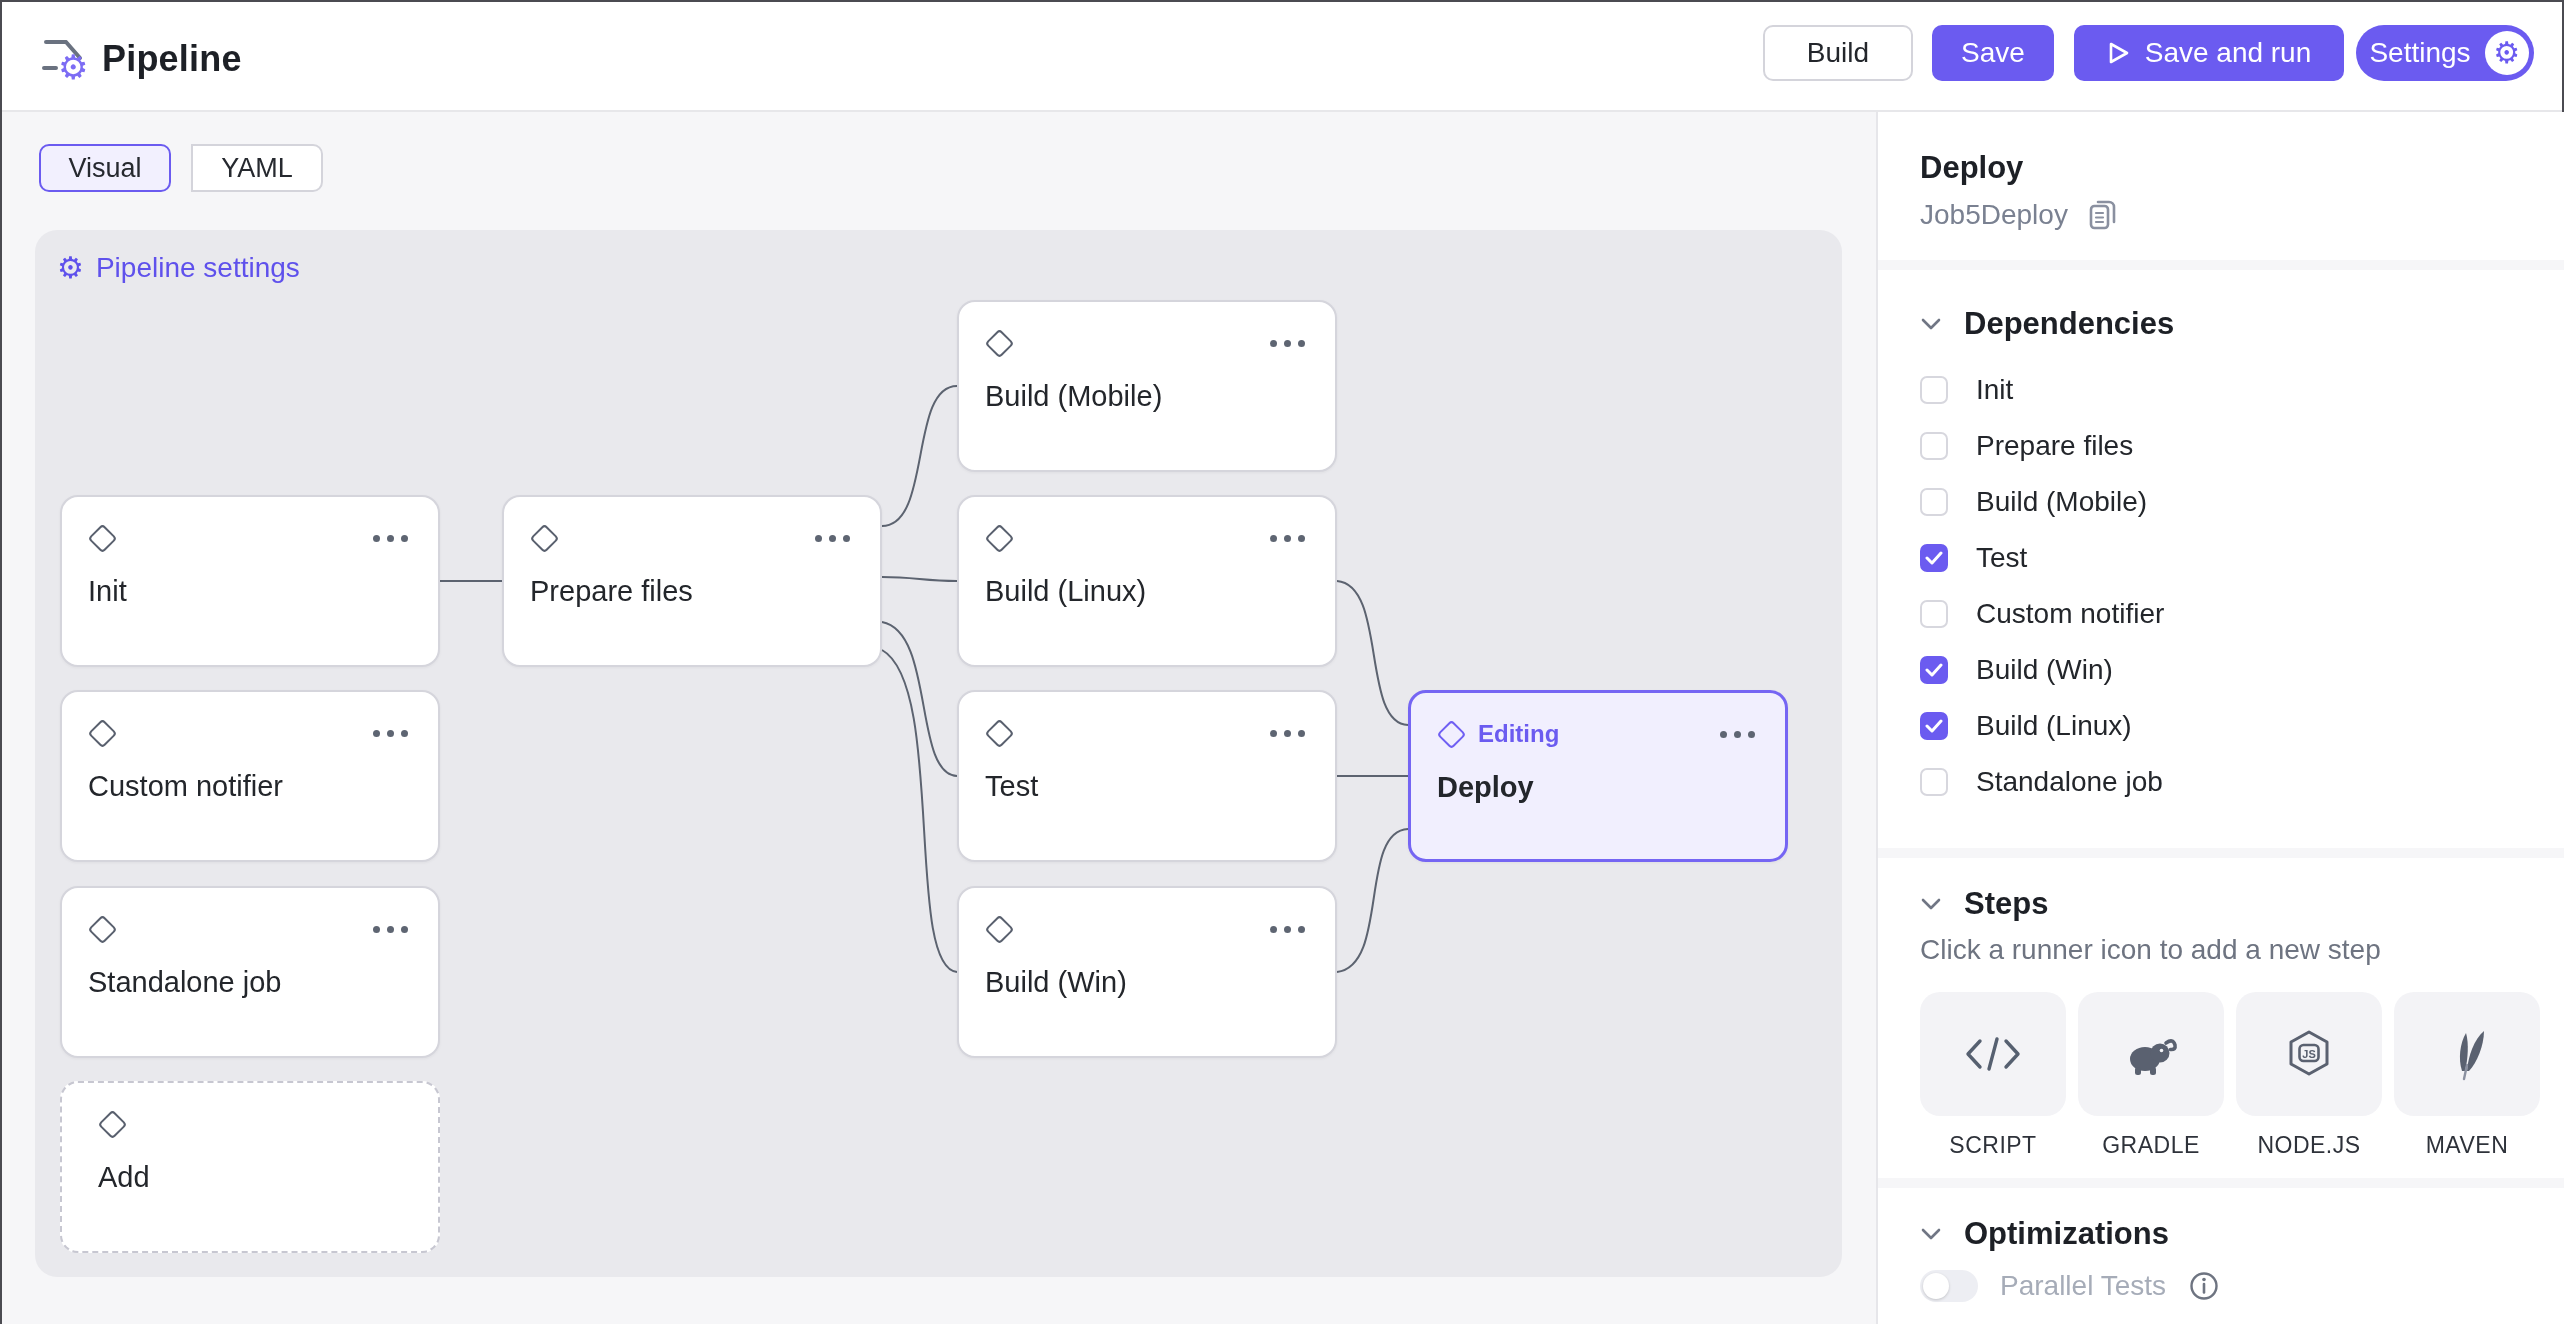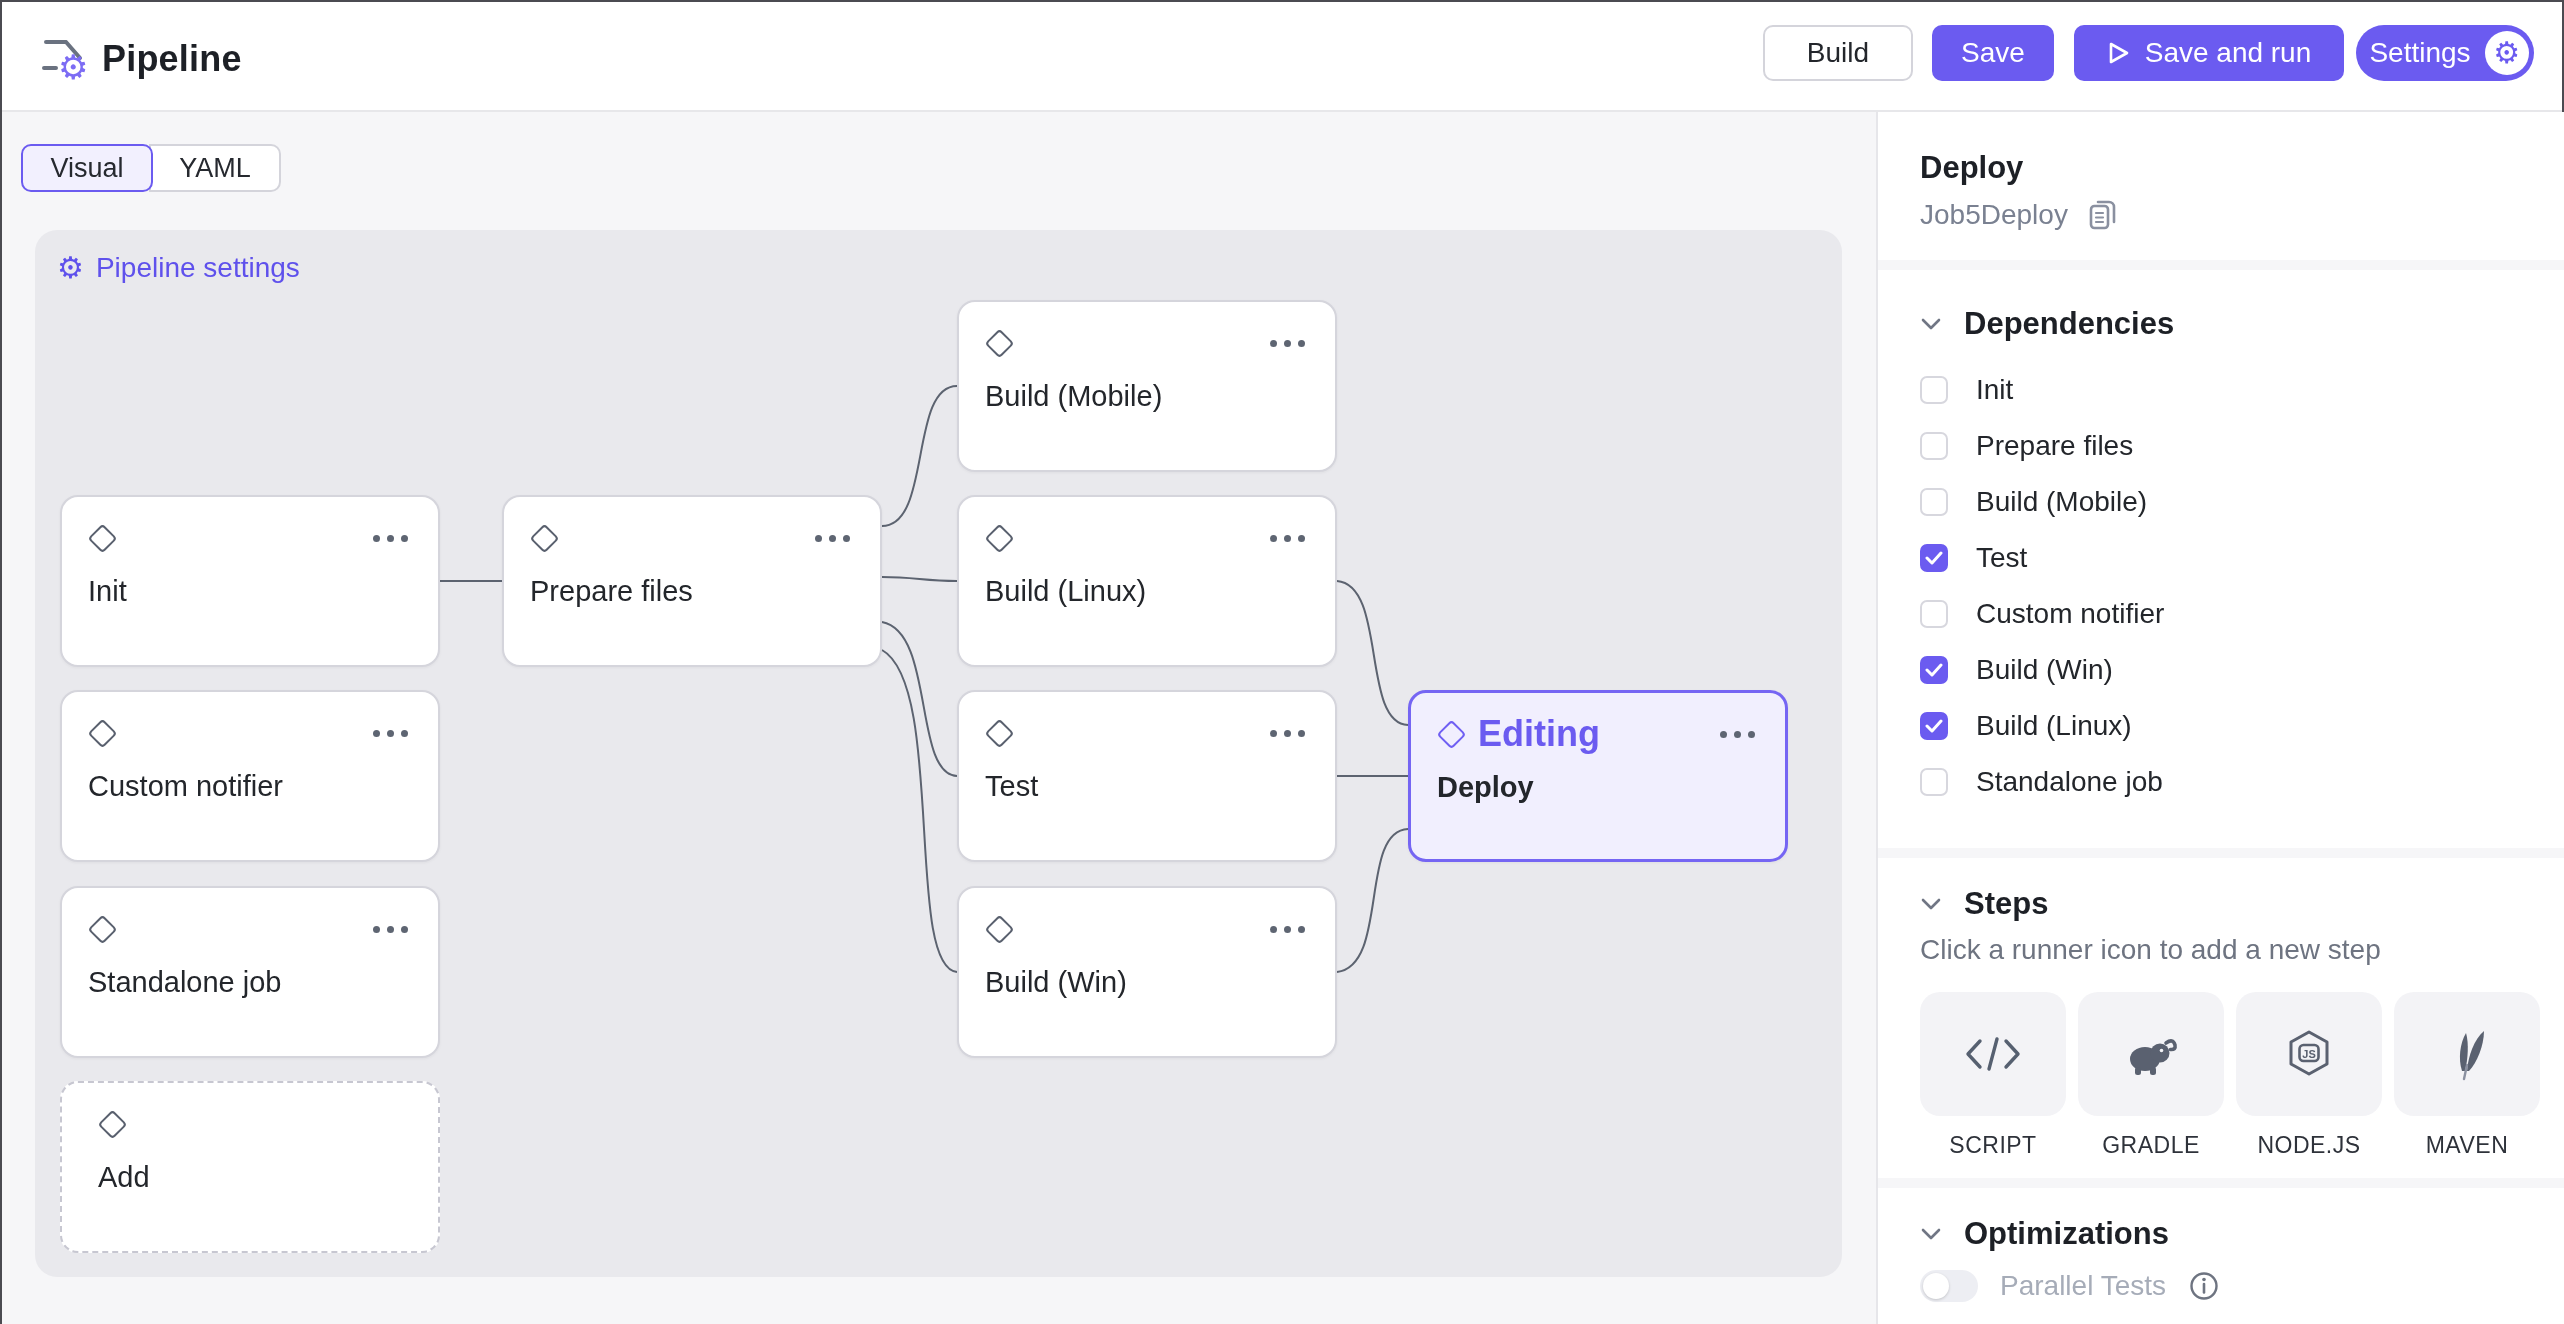--- a/index.html
+++ b/index.html
@@ -16,41 +16,41 @@
   .btn-cancel { left:1761px; width:150px; background:#fff; border:2px solid #D4D4DB; color:#23262B; }
   .btn-primary { background:#6B5BF0; color:#fff; border:none; }
   .btn-save { left:1930px; width:122px; }
   .btn-run  { left:2072px; width:270px; }
   .btn-settings { left:2354px; width:178px; border-radius:28px; padding-left:8px; }
   .btn-settings .circle { width:44px; height:44px; border-radius:50%; background:#fff; display:flex; align-items:center; justify-content:center; }
   .btn-settings .circle span { font-size:30px; color:#6B5BF0; line-height:30px; }
 
   
   .work { position:absolute; left:0; top:110px; width:1874px; height:1212px; background:#F6F6F8; }
-  .tabs { position:absolute; left:19px; top:32px; display:flex; }
+  .tabs { position:absolute; left:37px; top:32px; display:flex;gap:24px; }
   .tab { height:48px; display:flex; align-items:center; justify-content:center; font-size:27px; cursor:pointer; }
   .tab-visual { width:132px; background:#F2F0FE; border:2px solid #6B5BF0; border-radius:10px; color:#26292F; z-index:2; }
   .tab-yaml { width:132px; margin-left:-4px; background:#fff; border:2px solid #D4D4DB; border-radius:0 10px 10px 0; color:#26292F; z-index:1; }
 
   .canvas { position:absolute; left:33px; top:118px; width:1807px; height:1047px; background:#E9E9ED; border-radius:22px; }
   .pipeline-settings { position:absolute; left:22px; top:22px; display:flex; align-items:center; gap:12px; color:#5F51EC; font-size:28px; cursor:pointer; }
   .pipeline-settings .gear { font-size:30px; line-height:30px; }
 
   .edges { position:absolute; inset:0; width:100%; height:100%; }
 
   .node { position:absolute; width:380px; height:172px; background:#fff; border:2px solid #D5D5DC; border-radius:18px; padding:26px; box-shadow:0 1px 3px rgba(30,32,40,.05); }
   .node-head { display:flex; align-items:center; gap:16px; height:30px; }
   .diamond { width:21px; height:21px; border:2.5px solid #59606E; border-radius:4px; transform:rotate(45deg); margin-left:4px; flex:none; }
   .dots { margin-left:auto; display:flex; gap:7px; align-items:center; cursor:pointer; padding:4px; }
   .dots i { width:7px; height:7px; border-radius:50%; background:#5E6572; }
   .node-label { margin-top:22px; font-size:29px; color:#23262B; }
   .node-editing { border:3px solid #7565F3; background:#F1EFFE; }
   .node-editing .diamond { border-color:#6F5FF3; }
   .node-editing .node-label { font-weight:700; }
-  .badge-editing { font-size:36px; font-weight:700; color:#6B5BF0; }
+  .badge-editing { font-size:24px; font-weight:700; color:#6B5BF0; }
   .node-add { border:2px dashed #C7C7D1; box-shadow:none;padding-left:36px; }
 
   
   .side-divider { position:absolute; left:1874px; top:110px; width:2px; height:1212px; background:#E6E6EA; }
   .sidebar { position:absolute; left:1876px; top:110px; width:686px; height:1212px; background:#fff; }
   .sb-band { position:absolute; left:0; width:100%; height:10px; background:#F6F6F8; }
   .sb-title { position:absolute; left:42px; top:38px; font-size:31px; font-weight:700; color:#1D2026; }
   .sb-jobid { position:absolute; left:42px; top:84px; display:flex; align-items:center; gap:16px; }
   .sb-jobid .jid { font-size:28px; color:#7A8191; }
   .section-head { position:absolute; left:42px; display:flex; align-items:center; gap:22px; cursor:pointer; }

